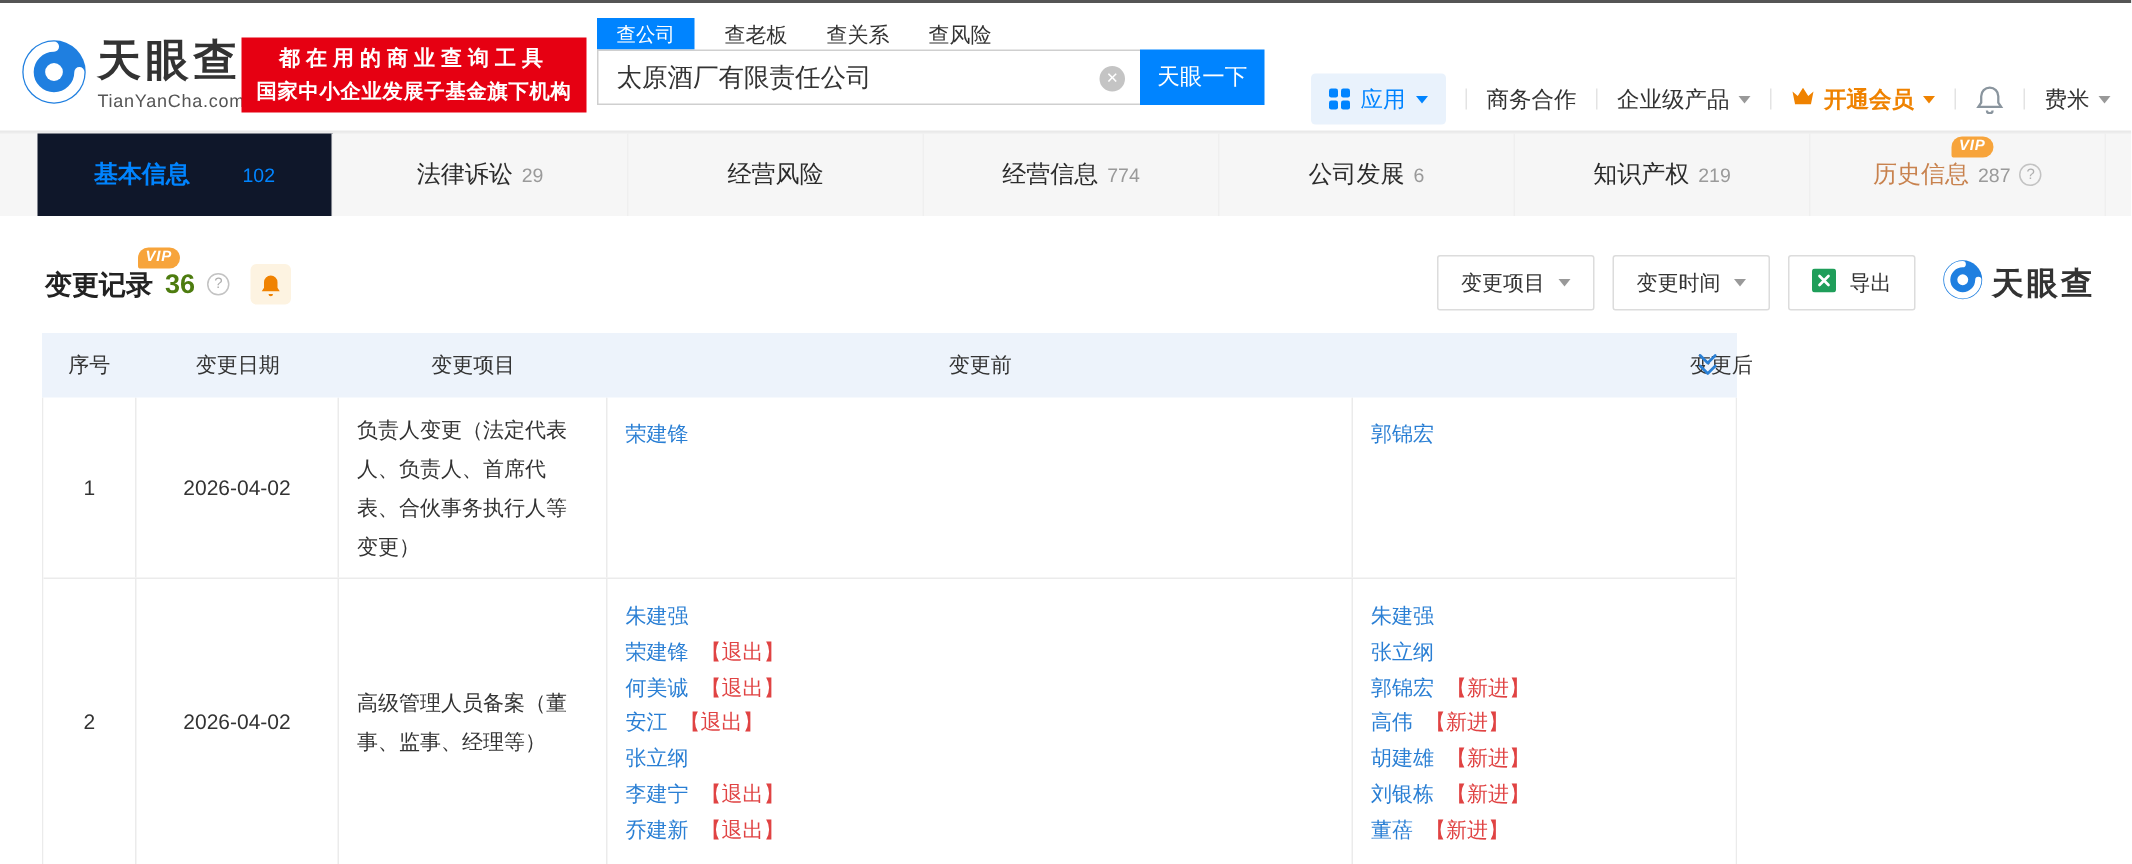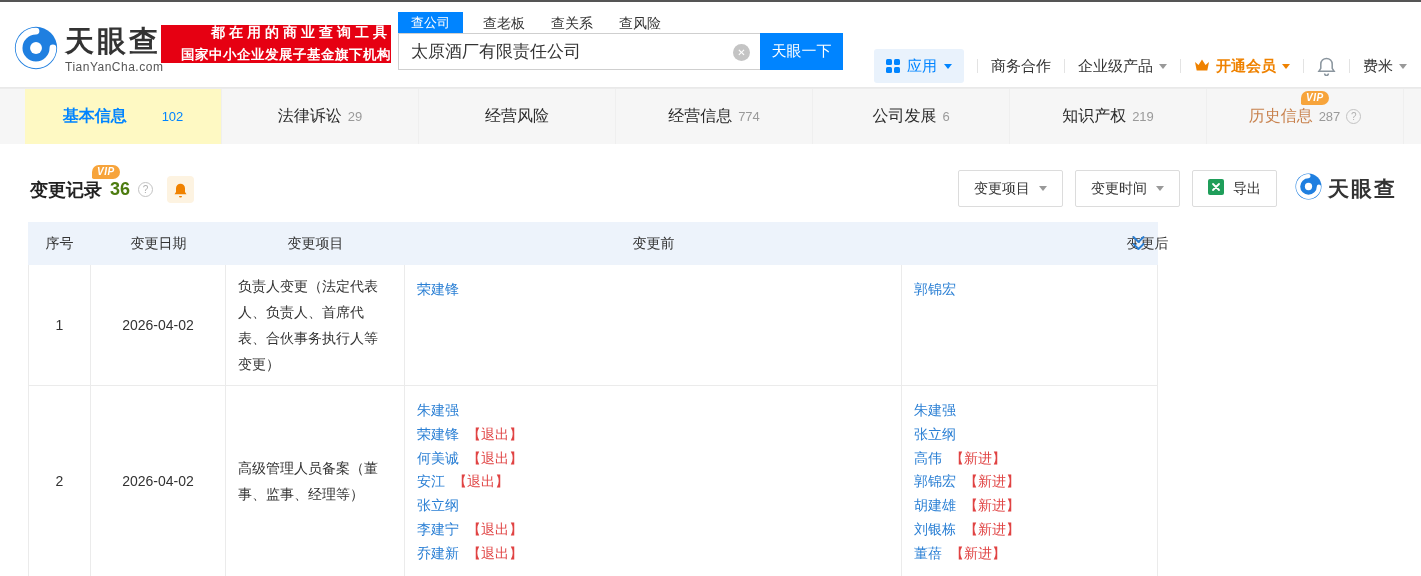--- a/index.html
+++ b/index.html
@@ -6,22 +6,22 @@
   body { font-family:"Liberation Sans","DejaVu Sans",sans-serif; background:#fff; }
   #app { position:relative; width:1421px; height:576px; background:#fff; overflow:hidden; }
 
   .top-edge { position:absolute; top:0; left:0; right:0; height:2px; background:#555; }
 
   
   .hdr { position:absolute; top:2px; left:0; right:0; height:86px; background:#fff; border-bottom:1px solid #e9e9e9; }
   .logo { position:absolute; left:14px; top:24px; display:flex; align-items:center; gap:7px; }
   .logo-cn { font-size:29px; font-weight:bold; color:#333; letter-spacing:3px; line-height:1; }
   .logo-en { font-size:12px; color:#555; letter-spacing:0.5px; margin-top:4px; }
-  .banner { position:absolute; left:161px; top:23px; width:230px; height:38px; background:#e60012; color:#fff;
-            display:flex; flex-direction:column; justify-content:center; align-items:flex-end; gap:4px; font-weight:bold; }
+  .banner { position:absolute; left:161px; top:23px; width:230px; height:50px; background:#e60012; color:#fff;
+            display:flex; flex-direction:column; justify-content:center; align-items:center; gap:4px; font-weight:bold; }
   .banner .l1 { font-size:14px; letter-spacing:4px; }
   .banner .l2 { font-size:13.5px; letter-spacing:0.5px; }
 
   .search { position:absolute; left:398px; top:13px; }
   .search-tabs { display:flex; align-items:center; height:17px; }
   .stab { font-size:14px; color:#333; margin-right:26px; cursor:pointer; }
   .stab.active { background:#0084ff; color:#fff; font-size:13px; padding:2px 13px 3px; margin-right:20px; height:auto; }
   .search-row { display:flex; margin-top:1px; }
   .sbox { position:relative; width:362px; height:37px; border:1px solid #cfcfcf; border-right:none; background:#fff; }
   .sbox input { width:100%; height:100%; border:none; outline:none; padding:0 34px 0 12px; font-size:17px; color:#333;
@@ -41,21 +41,21 @@
   .caret.blue { border-top-color:#0084ff; }
   .caret.orange { border-top-color:#ef8200; }
   .navitem { display:flex; align-items:center; gap:6px; cursor:pointer; }
   .vip-link { color:#ef8200; font-weight:bold; }
 
   
   .page-tabs { position:absolute; top:88px; left:0; right:0; height:56px; background:#f6f6f6; border-top:1px solid #ececec;
                display:flex; padding-left:25px; }
   .ptab { flex:0 0 197px; display:flex; align-items:center; justify-content:center; gap:6px; font-size:16px; color:#2b2b2b;
           border-right:1px solid #efefef; cursor:pointer; }
-  .ptab.active { background:#fef9c3; color:#0084ff; font-weight:bold;gap:35px; }
+  .ptab.active { background:#0f172a; color:#0084ff; font-weight:bold;gap:35px; }
   .pcount { font-size:13px; color:#9a9a9a; font-weight:normal; }
   .ptab.active .pcount { color:#0084ff; }
   .ptab.history { color:#c8824e; }
   .histwrap { position:relative; }
   .vip-badge { position:absolute; top:-15px; right:-16px; background:#f7a43b; color:#fff; font-size:10px; font-weight:bold;
                font-style:italic; padding:1px 5px 2px; border-radius:8px 8px 8px 2px; letter-spacing:0.5px; }
   .help { width:15px; height:15px; border-radius:50%; border:1px solid #c3c3c3; color:#b0b0b0; font-size:10px;
           display:inline-flex; align-items:center; justify-content:center; }
 
   
@@ -292,22 +292,22 @@
             <div class="name-line"><a class="plink">荣建锋</a><span class="ptag">【退出】</span></div>
             <div class="name-line"><a class="plink">何美诚</a><span class="ptag">【退出】</span></div>
             <div class="name-line"><a class="plink">安江</a><span class="ptag">【退出】</span></div>
             <div class="name-line"><a class="plink">张立纲</a></div>
             <div class="name-line"><a class="plink">李建宁</a><span class="ptag">【退出】</span></div>
             <div class="name-line"><a class="plink">乔建新</a><span class="ptag">【退出】</span></div>
           </div>
           <div class="c-names">
             <div class="name-line"><a class="plink">朱建强</a></div>
             <div class="name-line"><a class="plink">张立纲</a></div>
+            <div class="name-line"><a class="plink">郭锦宏</a><span class="ptag">【新进】</span></div>
             <div class="name-line"><a class="plink">高伟</a><span class="ptag">【新进】</span></div>
-            <div class="name-line"><a class="plink">郭锦宏</a><span class="ptag">【新进】</span></div>
             <div class="name-line"><a class="plink">胡建雄</a><span class="ptag">【新进】</span></div>
             <div class="name-line"><a class="plink">刘银栋</a><span class="ptag">【新进】</span></div>
             <div class="name-line"><a class="plink">董蓓</a><span class="ptag">【新进】</span></div>
           </div>
         </div>
       </div>
   </div>
 </div>
 
 </body></html>

